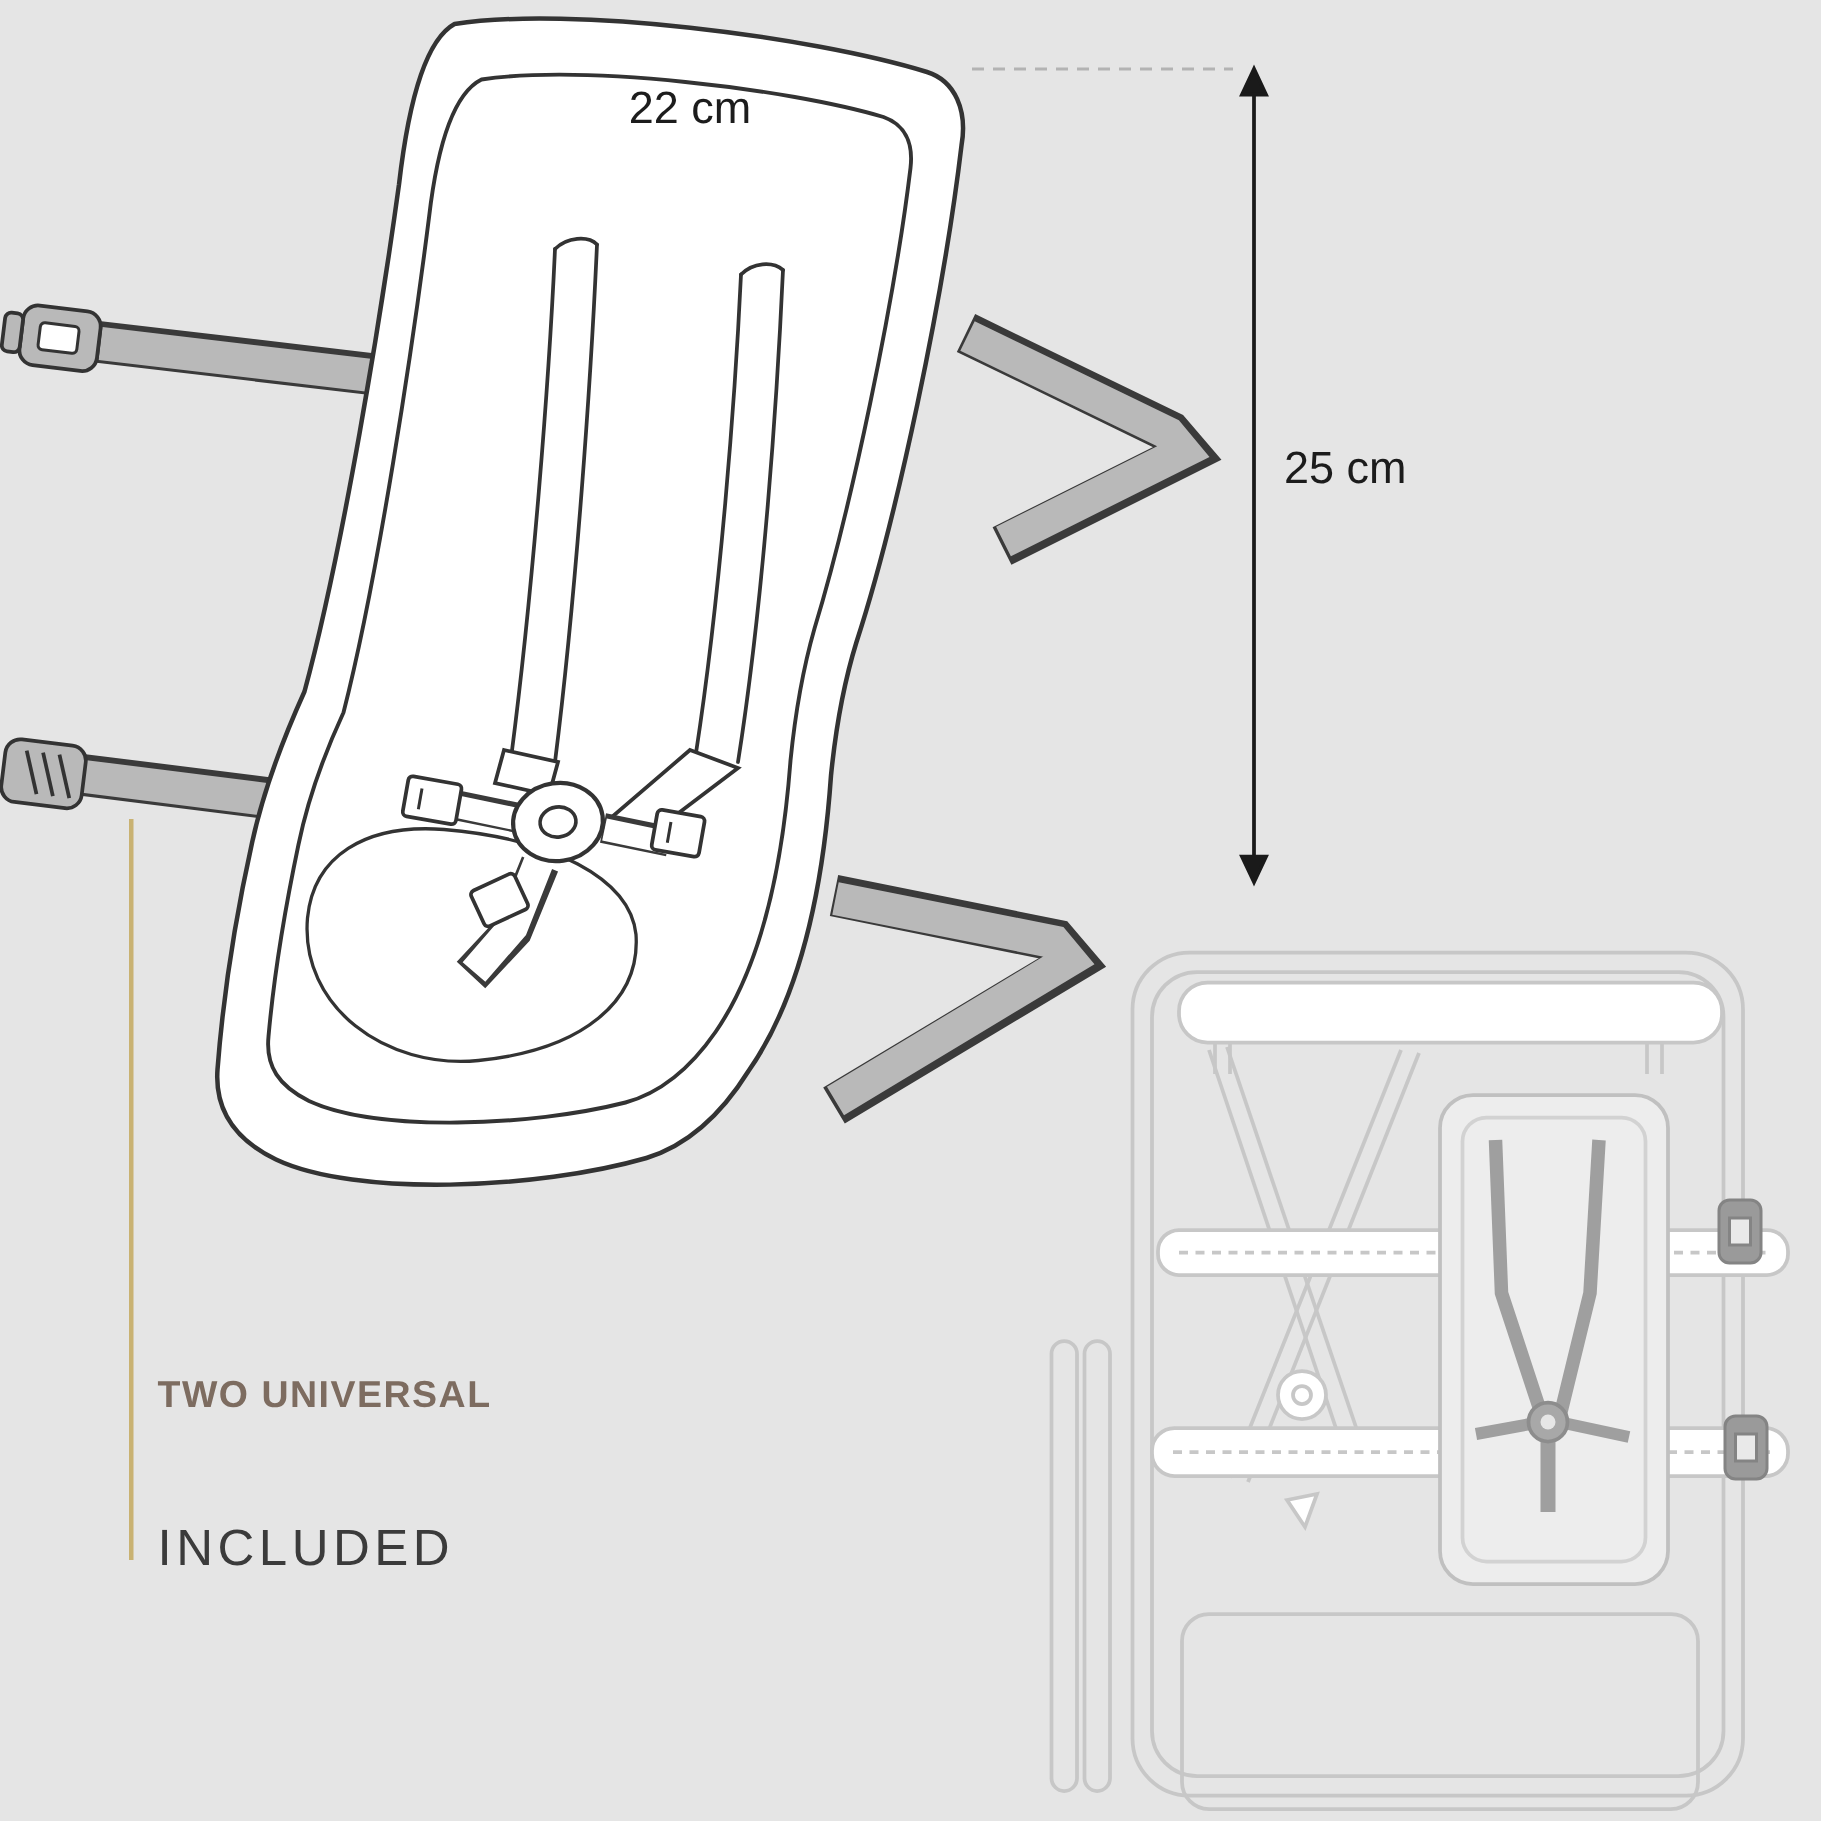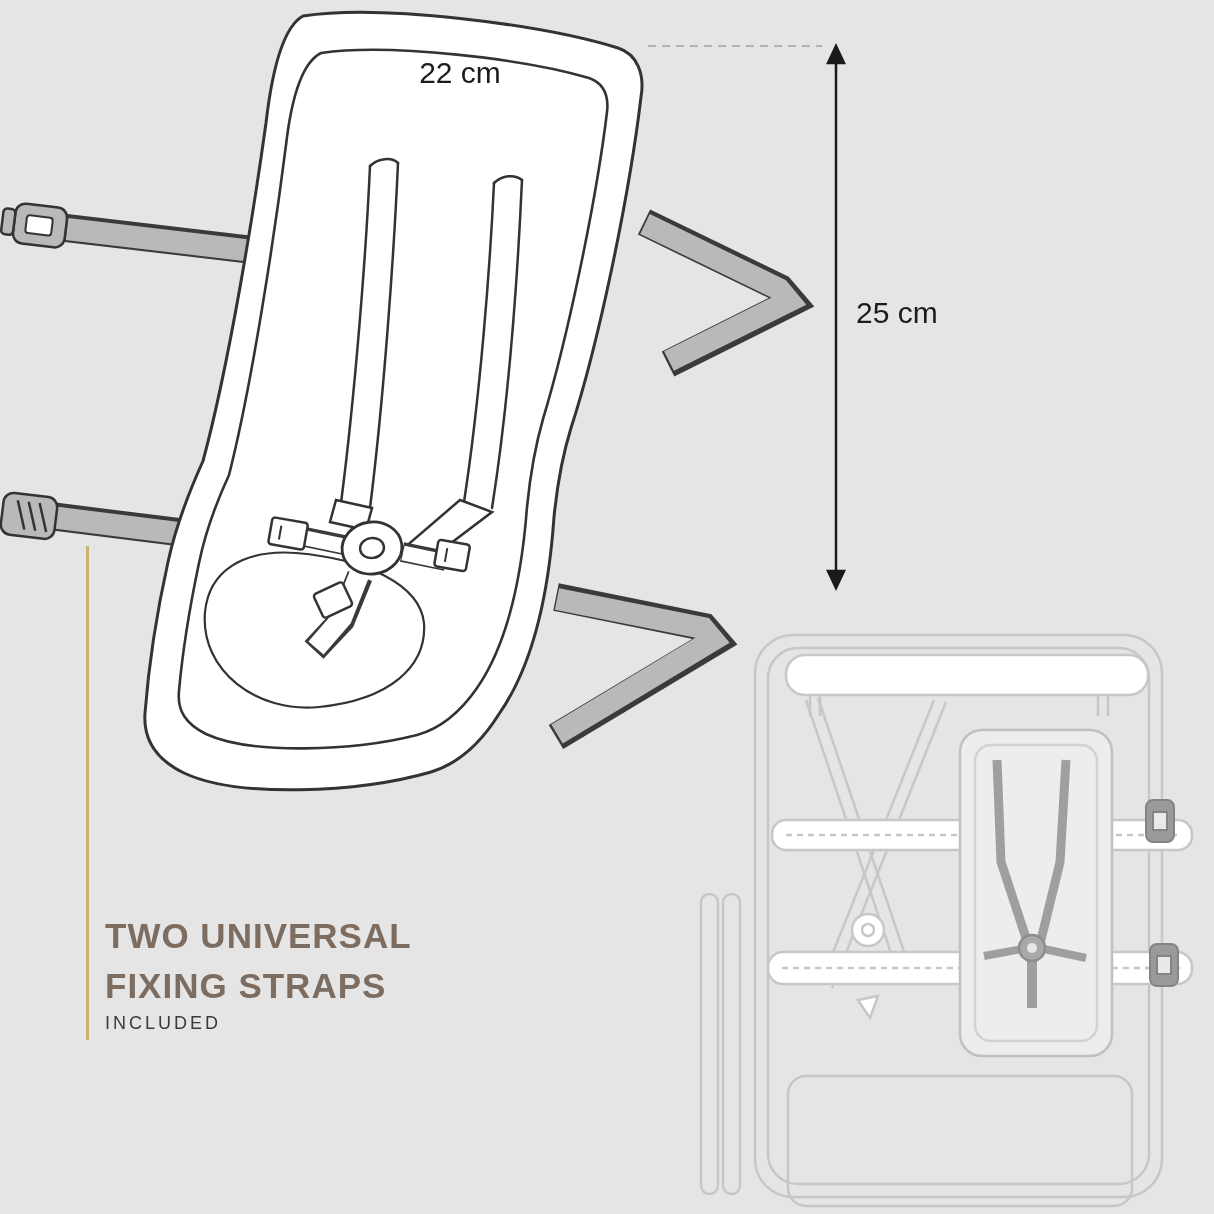--- a/index.html
+++ b/index.html
@@ -16,31 +16,31 @@
     color:#1c1c1c;
     font-size:30px;
     font-weight:400;
   }
   #width-label{left:385px;top:56px;width:150px;text-align:center;}
   #height-label{left:856px;top:296px;}
   .caption-strong{
     position:absolute;
     left:105px;
     color:#7d6c60;
-    font-size:35px;
+    font-size:25px;
     font-weight:700;
     letter-spacing:1px;
   }
   #caption-line1{top:916px;}
   #caption-line2{top:966px;}
   #caption-line3{
     position:absolute;
     left:105px;top:1013px;
     color:#3b3b3b;
-    font-size:18px;
+    font-size:34px;
     font-weight:400;
     letter-spacing:3px;
   }
   #accent-line{
     position:absolute;
     left:86px;top:546px;
     width:3px;height:494px;
     background:#c9b272;
   }
 </style>
@@ -239,17 +239,16 @@
   </svg>
 
   <div id="width-label" class="dim-label">22 cm</div>
 
   <div id="height-label" class="dim-label">25 cm</div>
 
   <div id="accent-line"></div>
 
   <div id="caption-line1" class="caption-strong">TWO UNIVERSAL</div>
 
-  <div id="caption-line2" class="caption-strong">FIXING STRAPS</div>
 
   <div id="caption-line3">INCLUDED</div>
 
 </div>
 
 </body></html>

